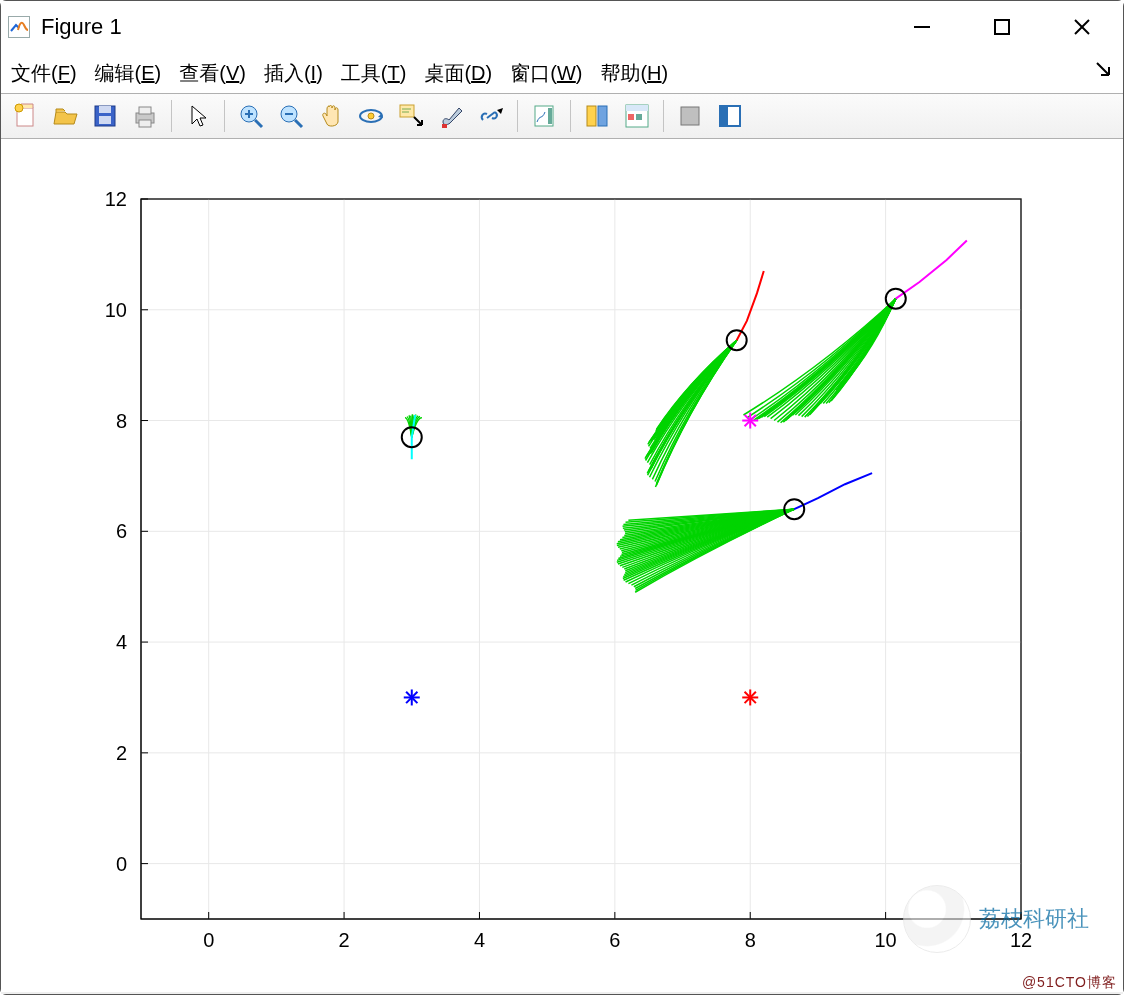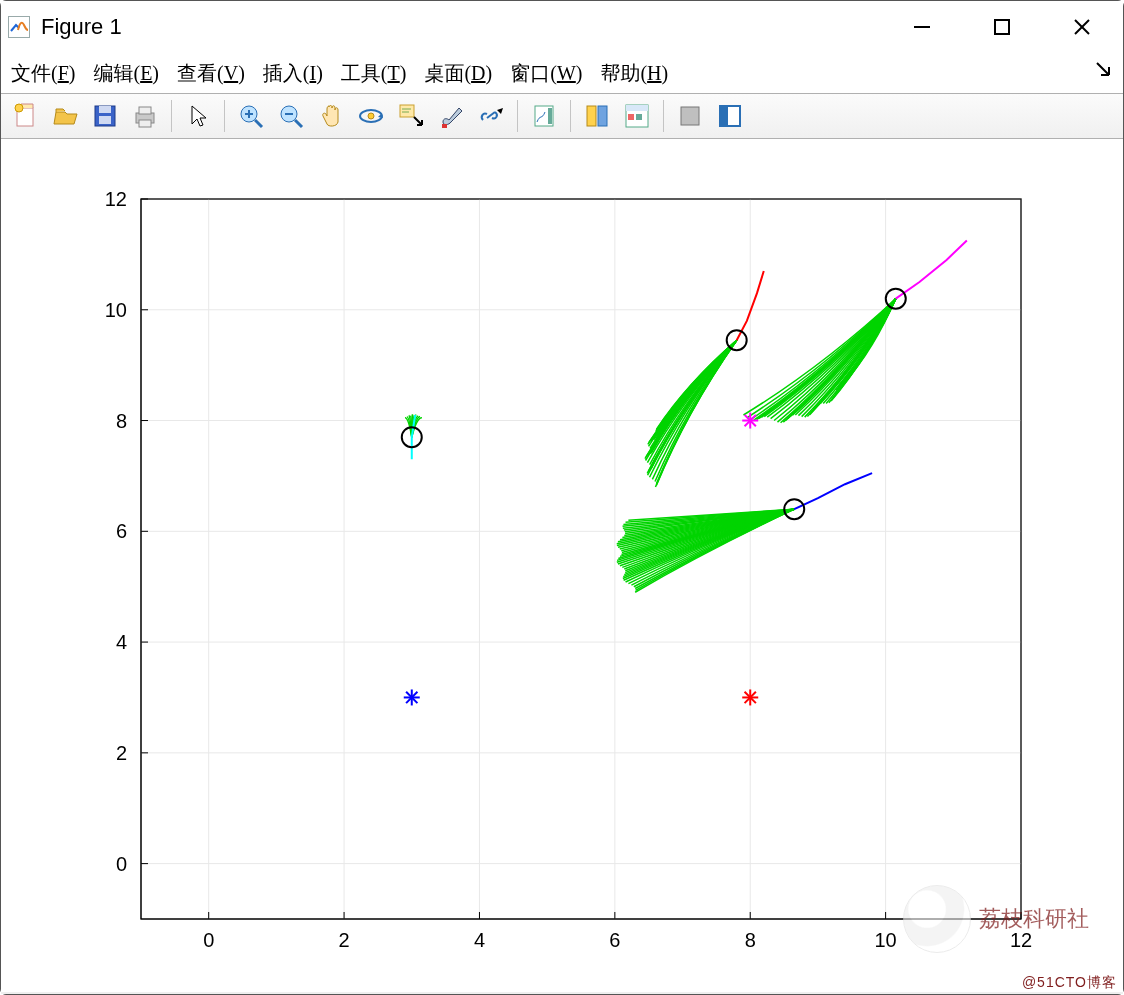--- a/index.html
+++ b/index.html
@@ -50,21 +50,20 @@
   .win-btn { width: 30px; height: 30px; display:flex; align-items:center; justify-content:center; }
   .menubar {
     height: 40px;
     display: flex;
     align-items: center;
     gap: 18px;
     padding: 0 10px;
     font-size: 20px;
     color: #000;
     position: relative;
-    font-family: Liberation Serif, serif;
   }
   .menubar .mn { text-decoration: none; color:#000; }
   .menubar .mn span.ul { text-decoration: underline; }
   .menubar .dock-arrow { position:absolute; right:8px; top:6px; }
   .toolbar {
     height: 46px;
     border: 1px solid #b0b0b0;
     border-left: none; border-right: none;
     background: linear-gradient(#fbfbfb,#f0f0f0);
     display: flex;
@@ -108,21 +107,21 @@
   }
   .qr-overlay .qr {
     width: 68px; height:68px;
     border-radius:50%;
     background: radial-gradient(circle at 35% 35%, #fff 30%, #eee 32%, #eee 60%, #fff 62%);
     border: 1px solid #ddd;
     opacity:.8;
   }
   .qr-overlay .qtxt {
     font-size: 22px;
-    color: #7f1d1d;
+    color: #0369a1;
   }
 </style>
 </head>
 <body>
 
 <div class="window">
 
   <div class="titlebar">
     <span class="app-icon">
       <svg width="22" height="22" viewBox="0 0 22 22">

